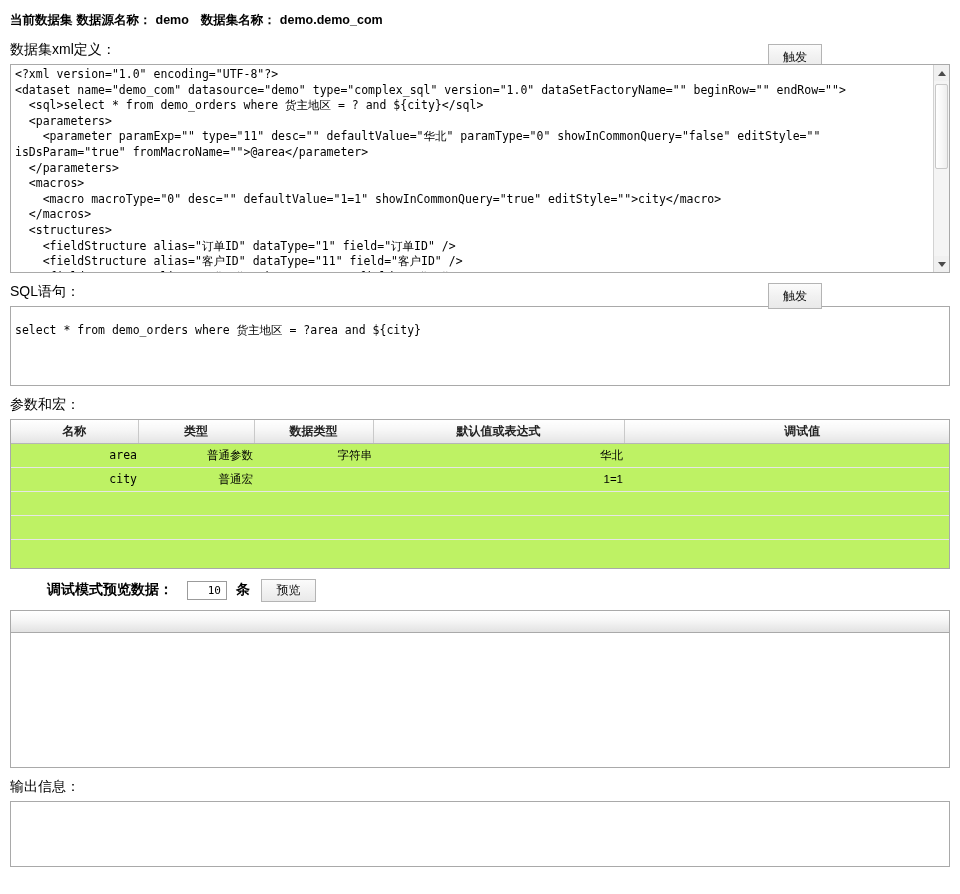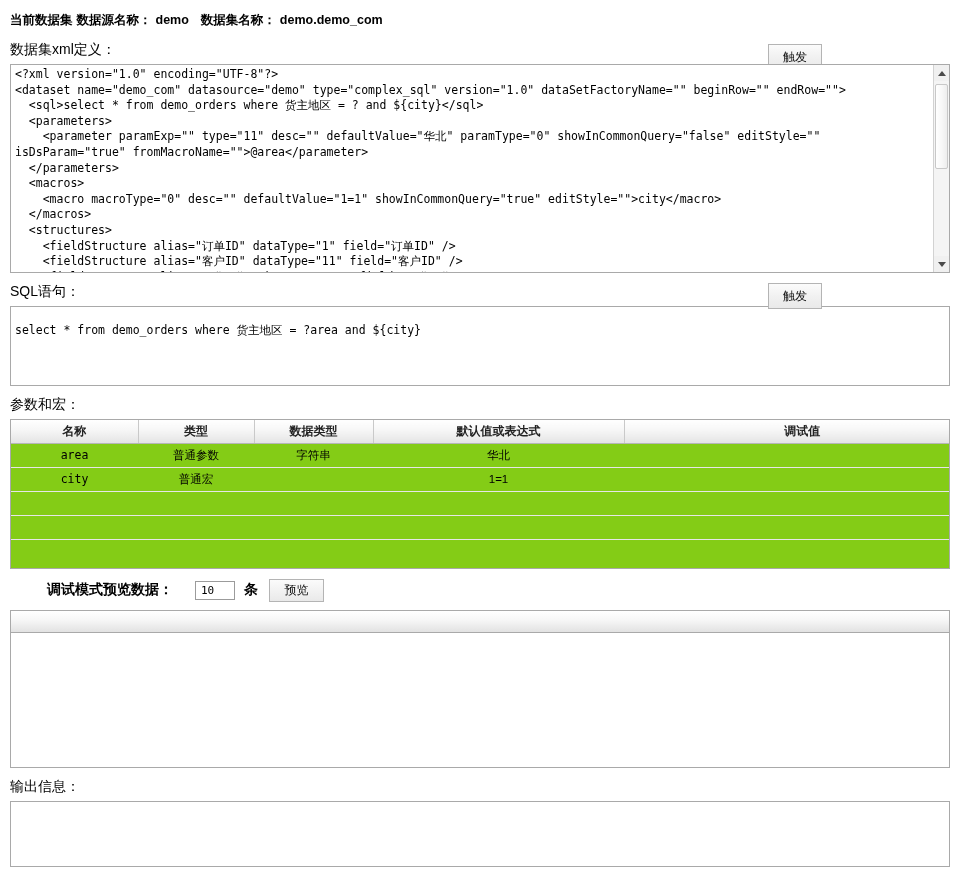--- a/index.html
+++ b/index.html
@@ -148,21 +148,21 @@
     line-height: 15.6px;
     white-space: pre;
     color: #000;
   }
 
   
   .params-wrap {
     width: 940px;
     height: 150px;
     border: 1px solid #a9a9a9;
-    background: #84cc16;
+    background: #bef264;
     overflow: hidden;
   }
   table.params {
     width: 100%;
     border-collapse: collapse;
     table-layout: fixed;
   }
   table.params th {
     height: 23px;
     background: linear-gradient(to bottom, #ffffff 0%, #f6f6f6 45%, #e4e4e4 100%);
@@ -172,21 +172,21 @@
     font-weight: bold;
     color: #222;
     text-align: center;
     white-space: nowrap;
   }
   table.params th:last-child { border-right: none; padding-left: 32px; }
   table.params td {
     height: 24px;
     border-bottom: 1px solid #e6e6e6;
     font-size: 11.5px;
-    text-align: center;
+    text-align: right;
     color: #000;
     white-space: nowrap;
   }
   td.c-name { font-family: "DejaVu Sans Mono", "Liberation Mono", monospace; font-size: 11px; }
 
   
   .preview-row {
     display: flex;
     align-items: center;
     margin-top: 8px;
@@ -195,27 +195,28 @@
   }
   .preview-row .lbl {
     font-weight: bold;
     font-size: 14px;
     white-space: nowrap;
     margin-left: 37px;
   }
   .count-input {
     width: 40px;
     height: 19px;
-    margin-left: 22px;
+    margin-left: 14px;
     border: 1px solid #9b9b9b;
     background: #fff;
     font-family: "DejaVu Sans Mono", "Liberation Mono", monospace;
     font-size: 11px;
     padding: 0 5px;
     color: #000;
+    text-align: right;
   }
   .preview-row .unit {
     font-weight: bold;
     font-size: 14px;
     margin-left: 9px;
     margin-right: 11px;
   }
   .preview-btn {
     width: 55px;
     height: 23px;

